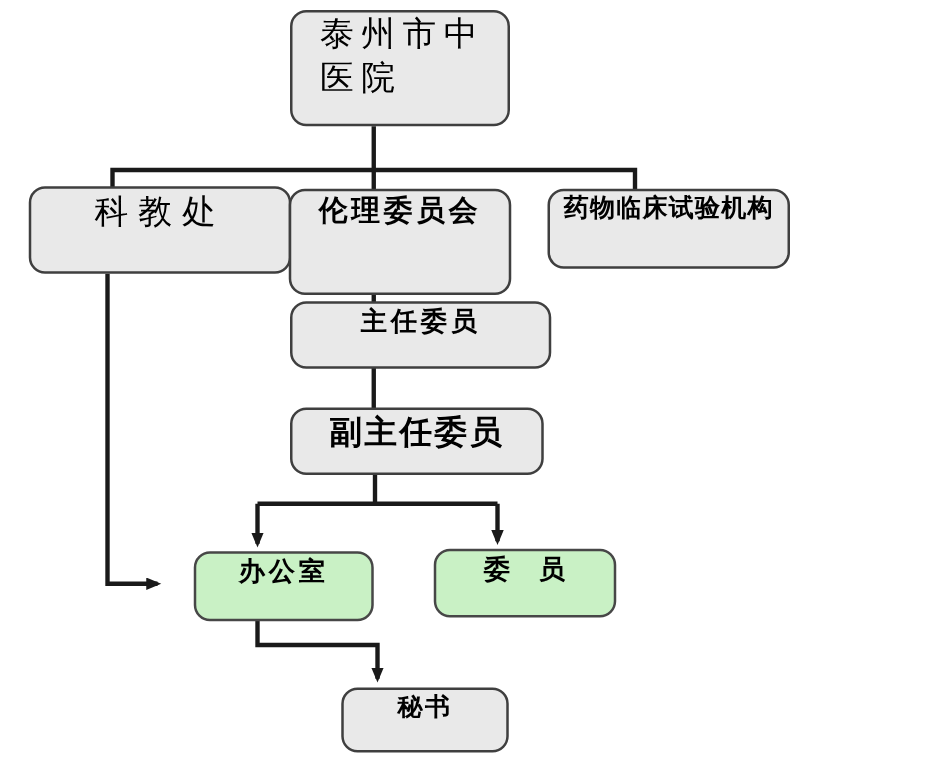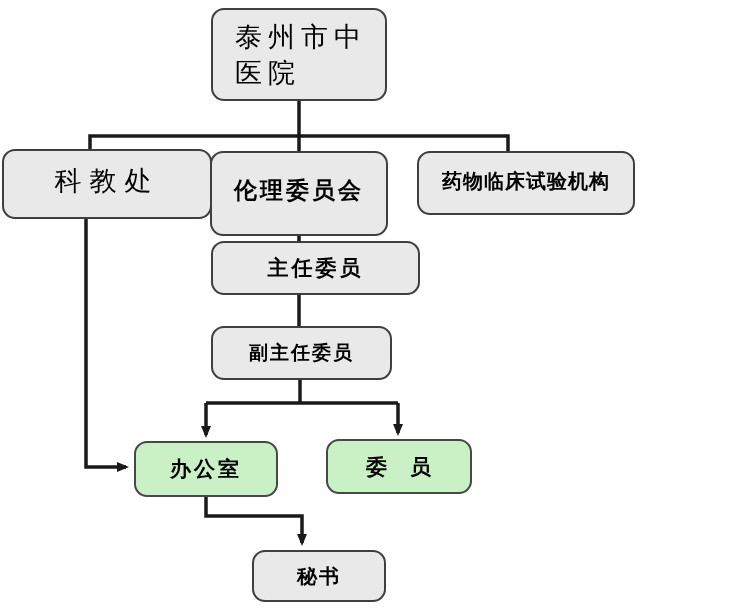--- a/index.html
+++ b/index.html
@@ -24,24 +24,25 @@
     z-index: 1;
   }
   .node {
     position: absolute;
     z-index: 2;
     box-sizing: border-box;
     background: #e9e9e9;
     border: 2px solid #3f3f3f;
     border-radius: 13px;
     display: flex;
-    align-items: center;
+    align-items: flex-start;
     justify-content: center;
     color: #000000;
     text-align: center;
+    margin-left: 21px;
   }
   .node.green {
     background: #c9f1c5;
     border-color: #474747;
   }
   .bold { font-weight: bold; }
 
   
   .n-hospital {
     left: 211px; top: 8px; width: 176px; height: 93px;
@@ -54,31 +55,31 @@
     left: 2px; top: 149px; width: 210px; height: 70px;
     font-size: 27px; letter-spacing: 8px;
     padding-bottom: 6px;
   }
   .n-lunli {
     left: 210px; top: 151px; width: 178px; height: 85px;
     font-size: 23px; letter-spacing: 3px;
     padding-bottom: 6px;
   }
   .n-yaowu {
-    left: 417px; top: 151px; width: 218px; height: 64px;
+    left: 417px; top: 151px; width: 194px; height: 64px;
     font-size: 20px; letter-spacing: 1px;
     padding-bottom: 4px;
   }
   .n-zhuren {
     left: 211px; top: 241px; width: 209px; height: 54px;
     font-size: 21px; letter-spacing: 3px;
   }
   .n-fuzhuren {
-    left: 211px; top: 326px; width: 181px; height: 54px;
-    font-size: 19px; letter-spacing: 2px;
+    left: 211px; top: 326px; width: 203px; height: 54px;
+    font-size: 26px; letter-spacing: 2px;
   }
   .n-bangongshi {
     left: 134px; top: 441px; width: 144px; height: 56px;
     font-size: 21px; letter-spacing: 3px;
   }
   .n-weiyuan {
     left: 326px; top: 439px; width: 146px; height: 55px;
     font-size: 21px; letter-spacing: 1px;
   }
   .n-mishu {

